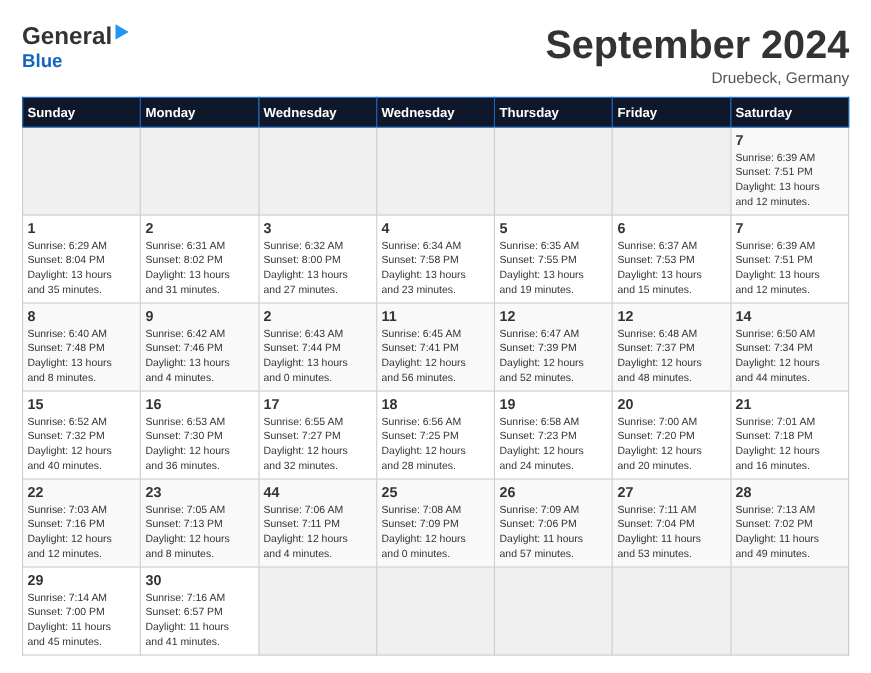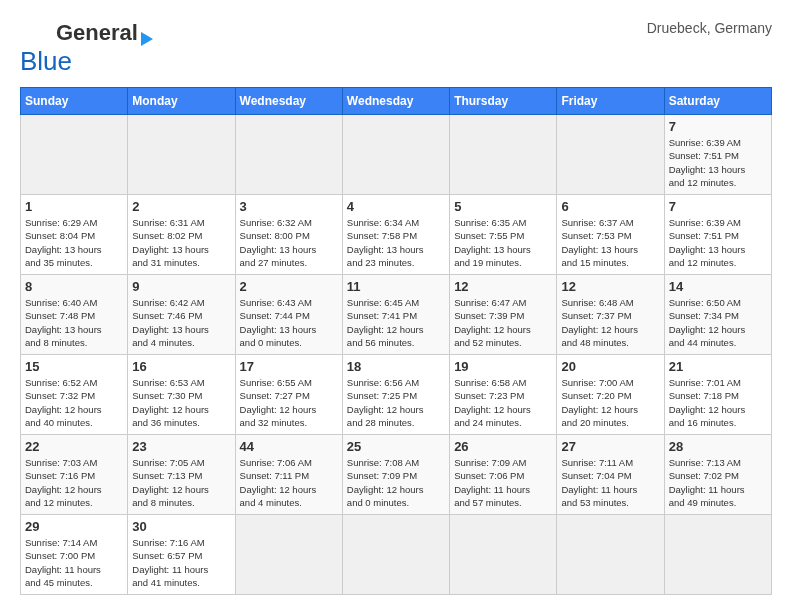--- a/index.html
+++ b/index.html
@@ -16,42 +16,41 @@
       align-items: flex-start;
       margin-bottom: 10px;
     }
     .logo {
       display: flex;
       flex-direction: column;
       align-items: flex-start;
     }
     .logo-line {
       display: flex;
-      align-items: flex-end;
-      margin-left: 36px;
+      align-items: flex-start;
     }
     .title-block {
       text-align: right;
     }
     .month-title {
       font-size: 36px;
       font-weight: bold;
       color: #333;
     }
     .location {
       font-size: 14px;
       color: #555;
     }
     table {
       width: 100%;
       border-collapse: collapse;
       font-size: 10px;
     }
     thead th {
-      background-color: #3b82f6;
+      background-color: #0f172a;
       color: #fff;
       padding: 6px 4px;
       text-align: left;
       font-size: 12px;
       font-weight: bold;
       border: 1px solid #1565c0;
     }
     tbody td {
       border: 1px solid #ccc;
       padding: 4px;
@@ -82,24 +81,25 @@
 </head>
 <body>
 
 <div class="header">
   <div class="logo">
     <div class="logo-line">
       <span style="font-size:22px;font-weight:bold;color:#333;">General</span>
       <span style="display:inline-block;width:0;height:0;border-top:7px solid transparent;border-bottom:7px solid transparent;border-left:12px solid #2196f3;margin-left:3px;margin-top:2px;"></span>
     </div>
     <div>
-      <span style="font-size:26px;font-weight:normal;color:#1565c0;margin-top:11px;">Blue</span>
+      <span style="font-size:17px;font-weight:bold;color:#1565c0;margin-top:11px;">Blue</span>
     </div>
   </div>
   <div class="title-block">
+    <div class="month-title">September 2024</div>
     <div class="location">Druebeck, Germany</div>
   </div>
 </div>
 
 <table>
   <thead>
     <tr>
     <th>Sunday</th>
         <th>Monday</th>
         <th>Wednesday</th>

